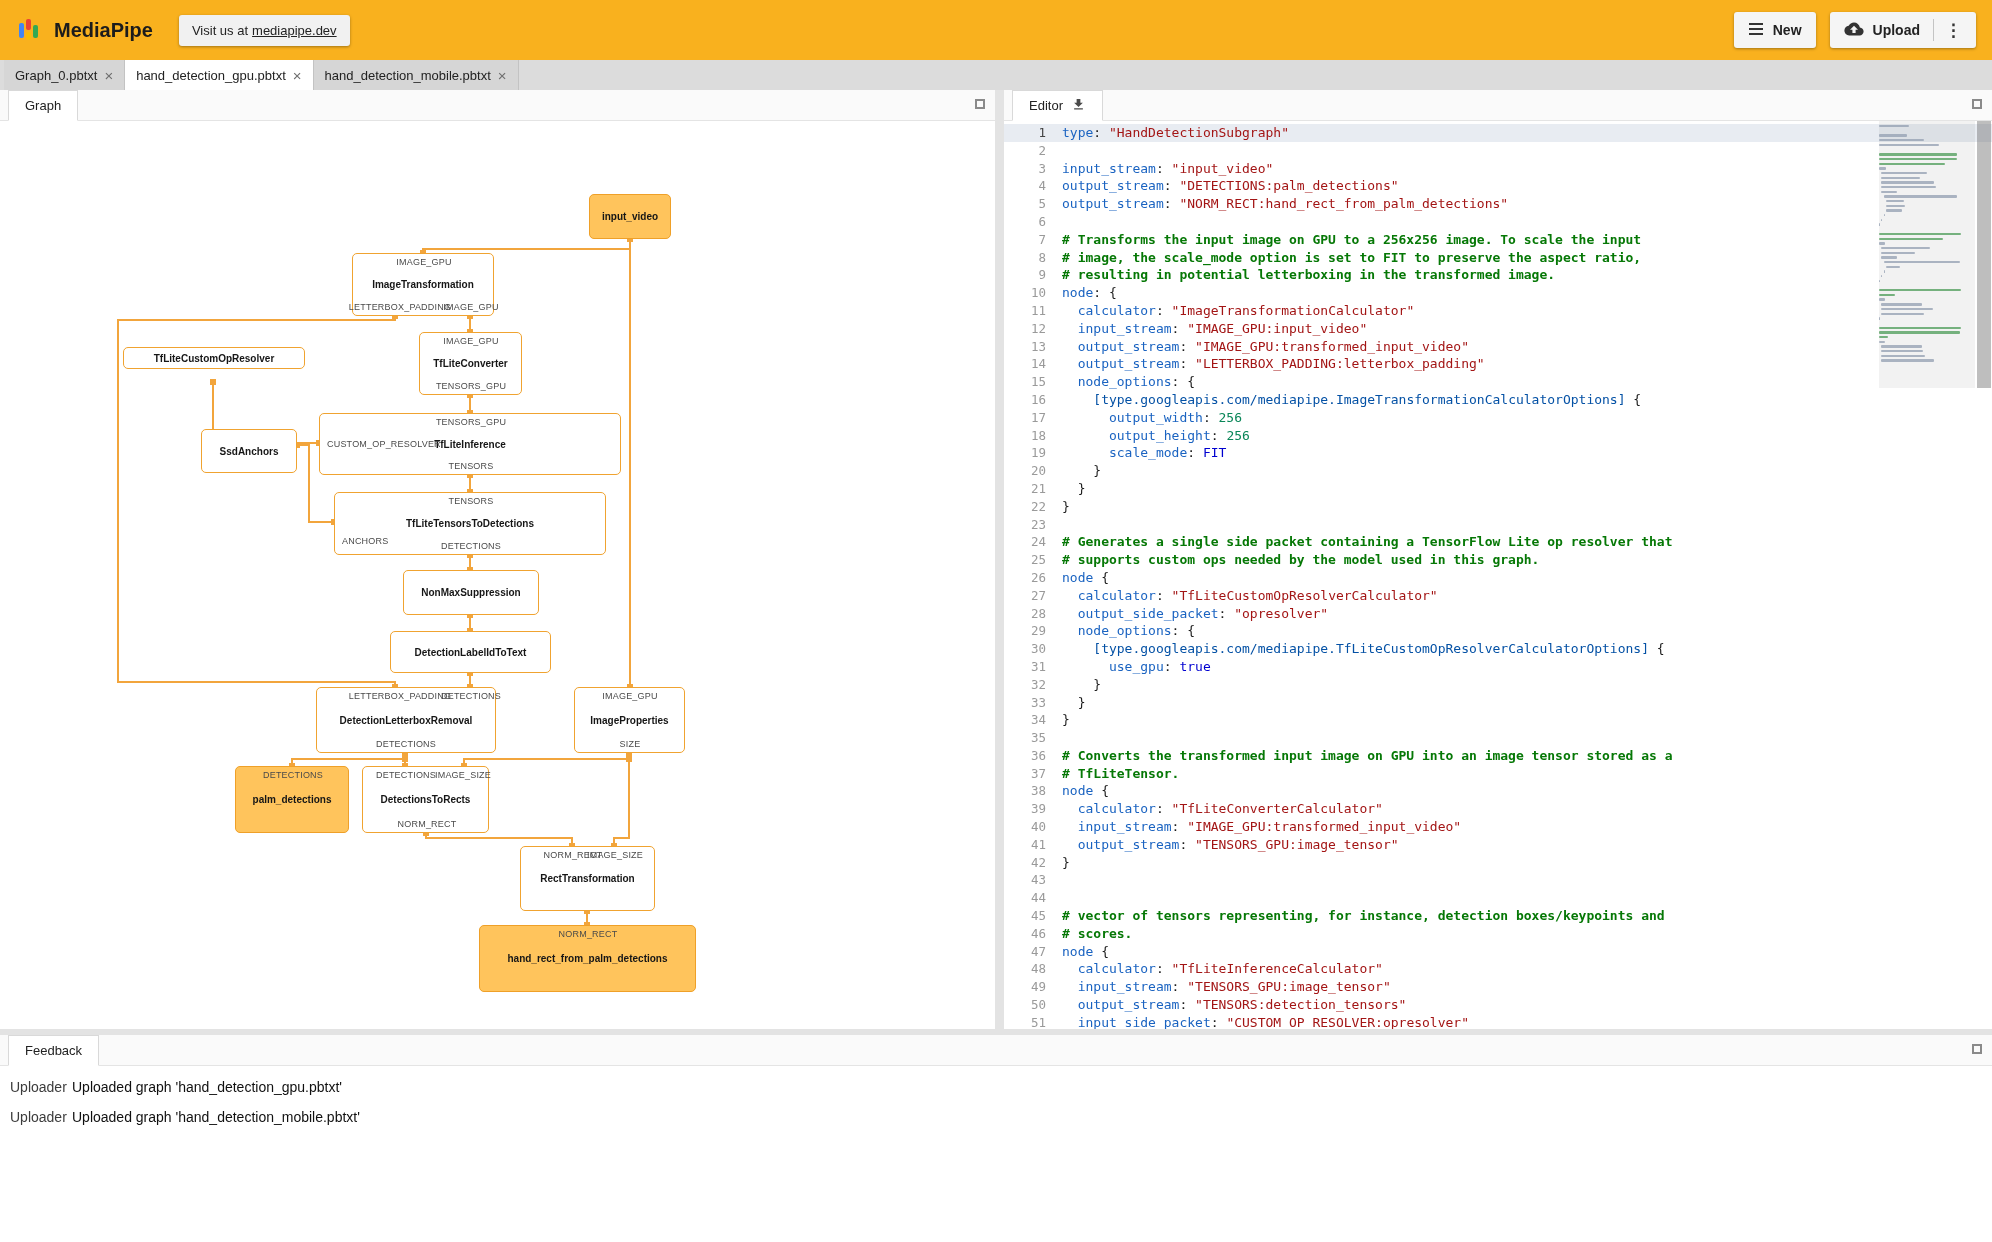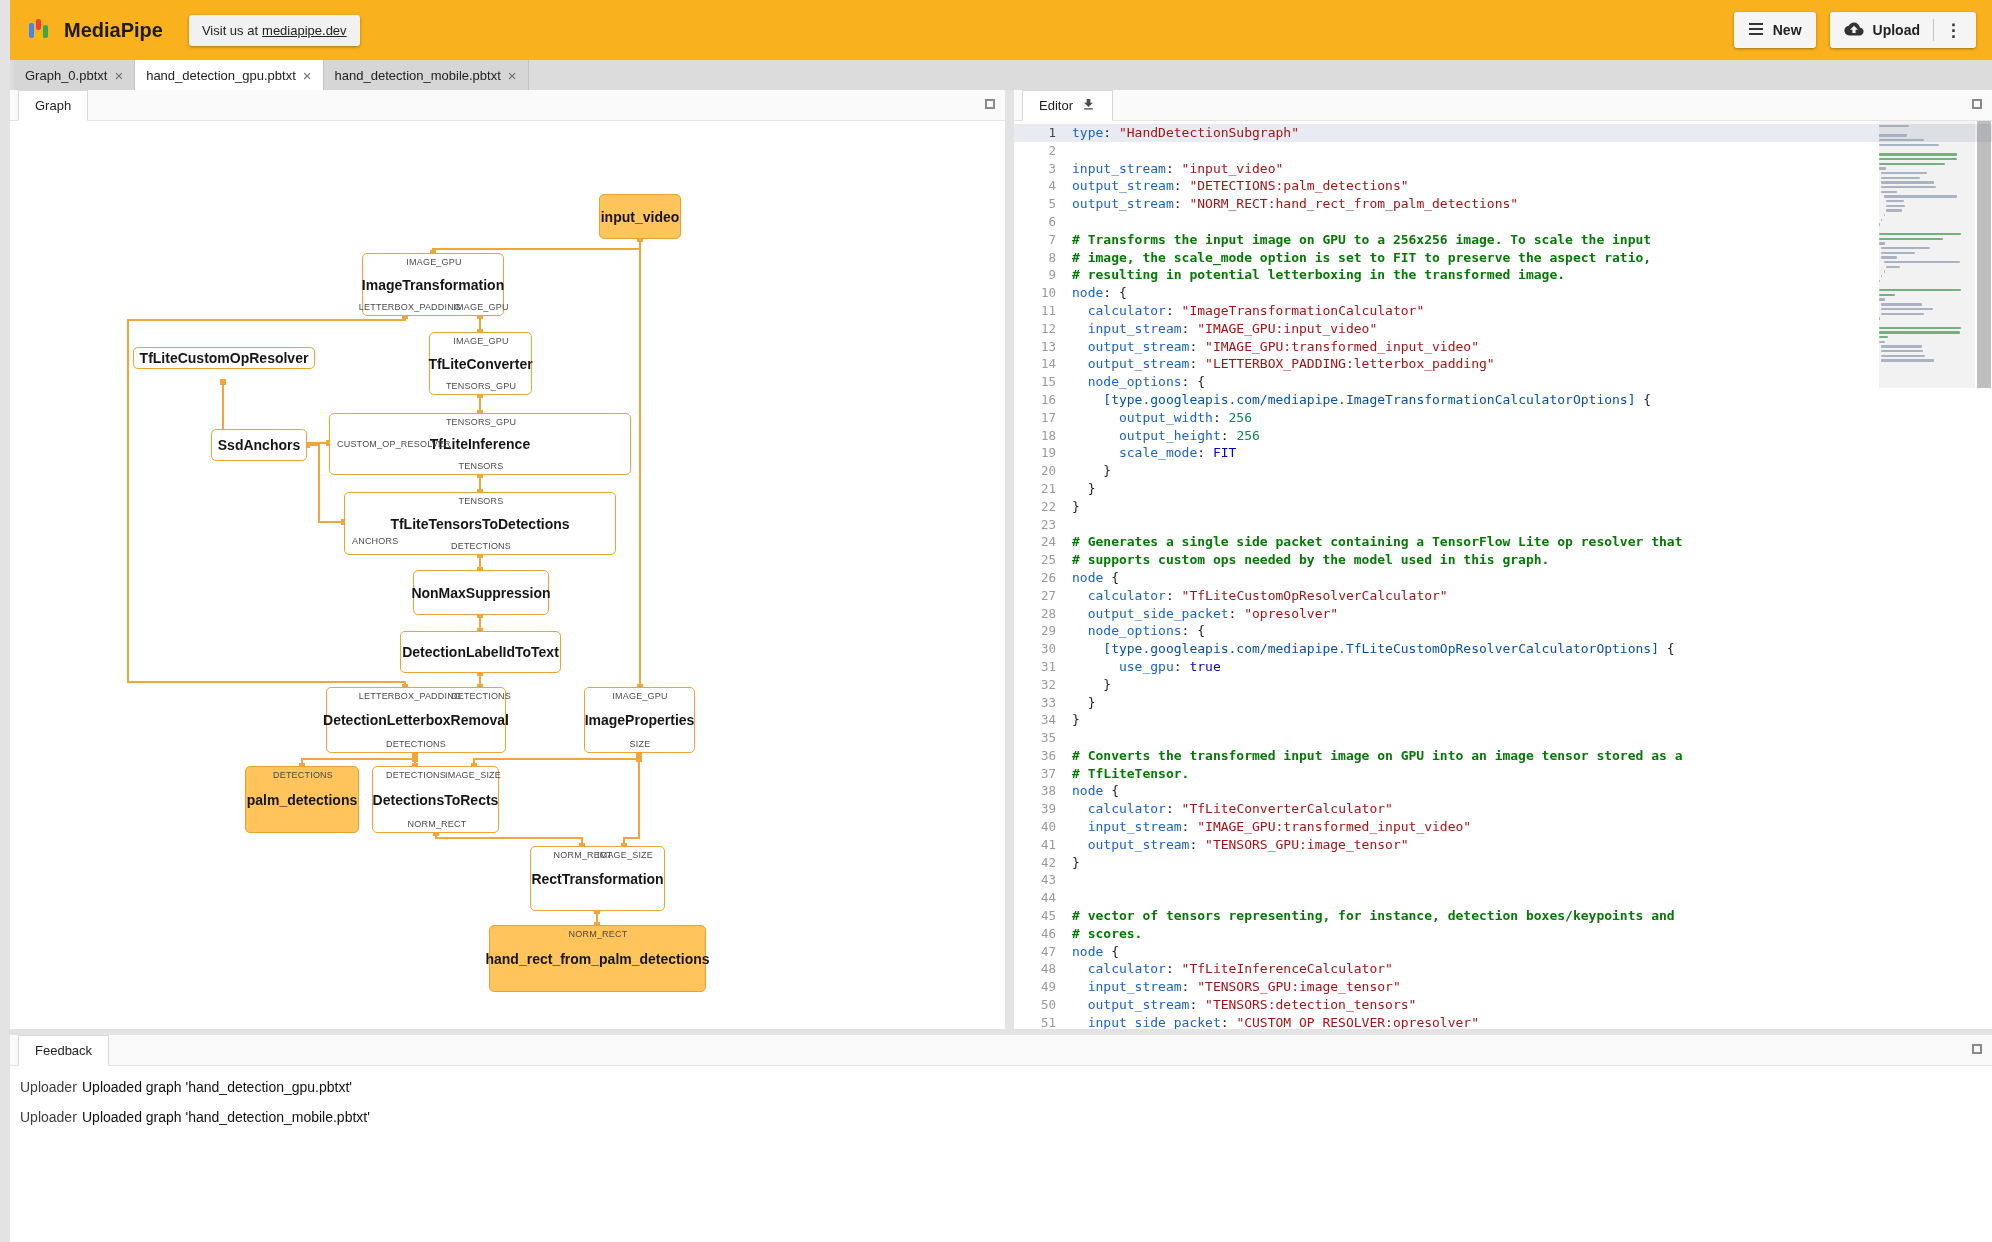--- a/index.html
+++ b/index.html
@@ -1,18 +1,18 @@
 <!DOCTYPE html>
 <html><head>
 <meta charset="utf-8">
 <style>
   * { box-sizing: border-box; margin: 0; padding: 0; }
   html,body { width:1992px; height:1242px; overflow:hidden; }
   body { font-family:"Liberation Sans", sans-serif; background:#E3E3E3; }
-  .app { width:1992px; height:1242px; display:flex; flex-direction:column;padding-left:10px; }
+  .app { width:1992px; height:1242px; display:flex; flex-direction:column; }
 
   
   .topbar { height:60px; background:#F9B11E; display:flex; align-items:center; padding:0 16px; flex:none; }
   .logo { width:28px; height:28px; margin-right:10px; flex:none; }
   .app-title { font-size:20px; font-weight:bold; color:#1C1C1C; margin-right:26px; }
   .visit-chip { background:#F1F1F1; border-radius:3px; box-shadow:0 1px 3px rgba(0,0,0,.35);
     padding:8px 13px; font-size:13px; color:#222; display:flex; gap:4px; cursor:pointer; }
   .visit-chip .link { text-decoration:underline; }
   .topbar .spacer { flex:1; }
   .tb-btn { background:#F5F5F5; border:none; border-radius:3px; box-shadow:0 1px 3px rgba(0,0,0,.35);
@@ -42,21 +42,21 @@
     font-size:13px; color:#222; cursor:pointer; }
   .expand-icon { position:absolute; right:10px; top:9px; width:10px; height:10px;
     border:2px solid #8A8A8A; cursor:pointer; }
 
   
   .graph-canvas { position:relative; width:995px; height:908px; background:#FFF; overflow:hidden; }
   .graph-canvas svg { position:absolute; left:0; top:0; }
   .gnode { position:absolute; background:#FFF; border:1px solid #F0A330; border-radius:5px;
     display:flex; align-items:center; justify-content:center; cursor:pointer; }
   .gnode.packet { background:#FFC45C; border-color:#EFA028; }
-  .gnode-label { font-size:14px; font-weight:bold; color:#161616; white-space:nowrap; text-align:center; }
+  .gnode-label { font-size:10px; font-weight:bold; color:#161616; white-space:nowrap; text-align:center; }
   .gport { position:absolute; font-size:9px; color:#4A4A4A; white-space:nowrap; letter-spacing:.2px; }
   .gport.top { top:3px; transform:translateX(-50%); }
   .gport.bottom { bottom:3px; transform:translateX(-50%); }
   .gport.left { left:7px; transform:translateY(-50%); }
 
   
   .editor-body { position:relative; height:908px; overflow:hidden; background:#FFF;
     font-family:"DejaVu Sans Mono", monospace; }
   .code { position:absolute; left:0; top:0; right:0; padding-top:3px; }
   .code-line { display:flex; height:17.8px; line-height:17.8px; font-size:13px; }
@@ -214,21 +214,21 @@
             <span class="gport bottom" style="left: 118px;">IMAGE_GPU</span>
           </div>
           <div class="gnode" style="left: 419px; top: 211px; width: 103px; height: 63px;">
             <div class="gnode-label">TfLiteConverter</div>
             <span class="gport top" style="left: 51px;">IMAGE_GPU</span>
             <span class="gport bottom" style="left: 51px;">TENSORS_GPU</span>
           </div>
           <div class="gnode" style="left: 123px; top: 226px; width: 182px; height: 22px;">
             <div class="gnode-label">TfLiteCustomOpResolver</div>
           </div>
-          <div class="gnode" style="left: 201px; top: 308px; width: 96px; height: 32px;">
+          <div class="gnode" style="left: 201px; top: 308px; width: 96px; height: 44px;">
             <div class="gnode-label">SsdAnchors</div>
           </div>
           <div class="gnode" style="left: 319px; top: 292px; width: 302px; height: 62px;">
             <div class="gnode-label">TfLiteInference</div>
             <span class="gport top" style="left: 151px;">TENSORS_GPU</span>
             <span class="gport left" style="top: 30px;">CUSTOM_OP_RESOLVER</span>
             <span class="gport bottom" style="left: 151px;">TENSORS</span>
           </div>
           <div class="gnode" style="left: 334px; top: 371px; width: 272px; height: 63px;">
             <div class="gnode-label">TfLiteTensorsToDetections</div>

